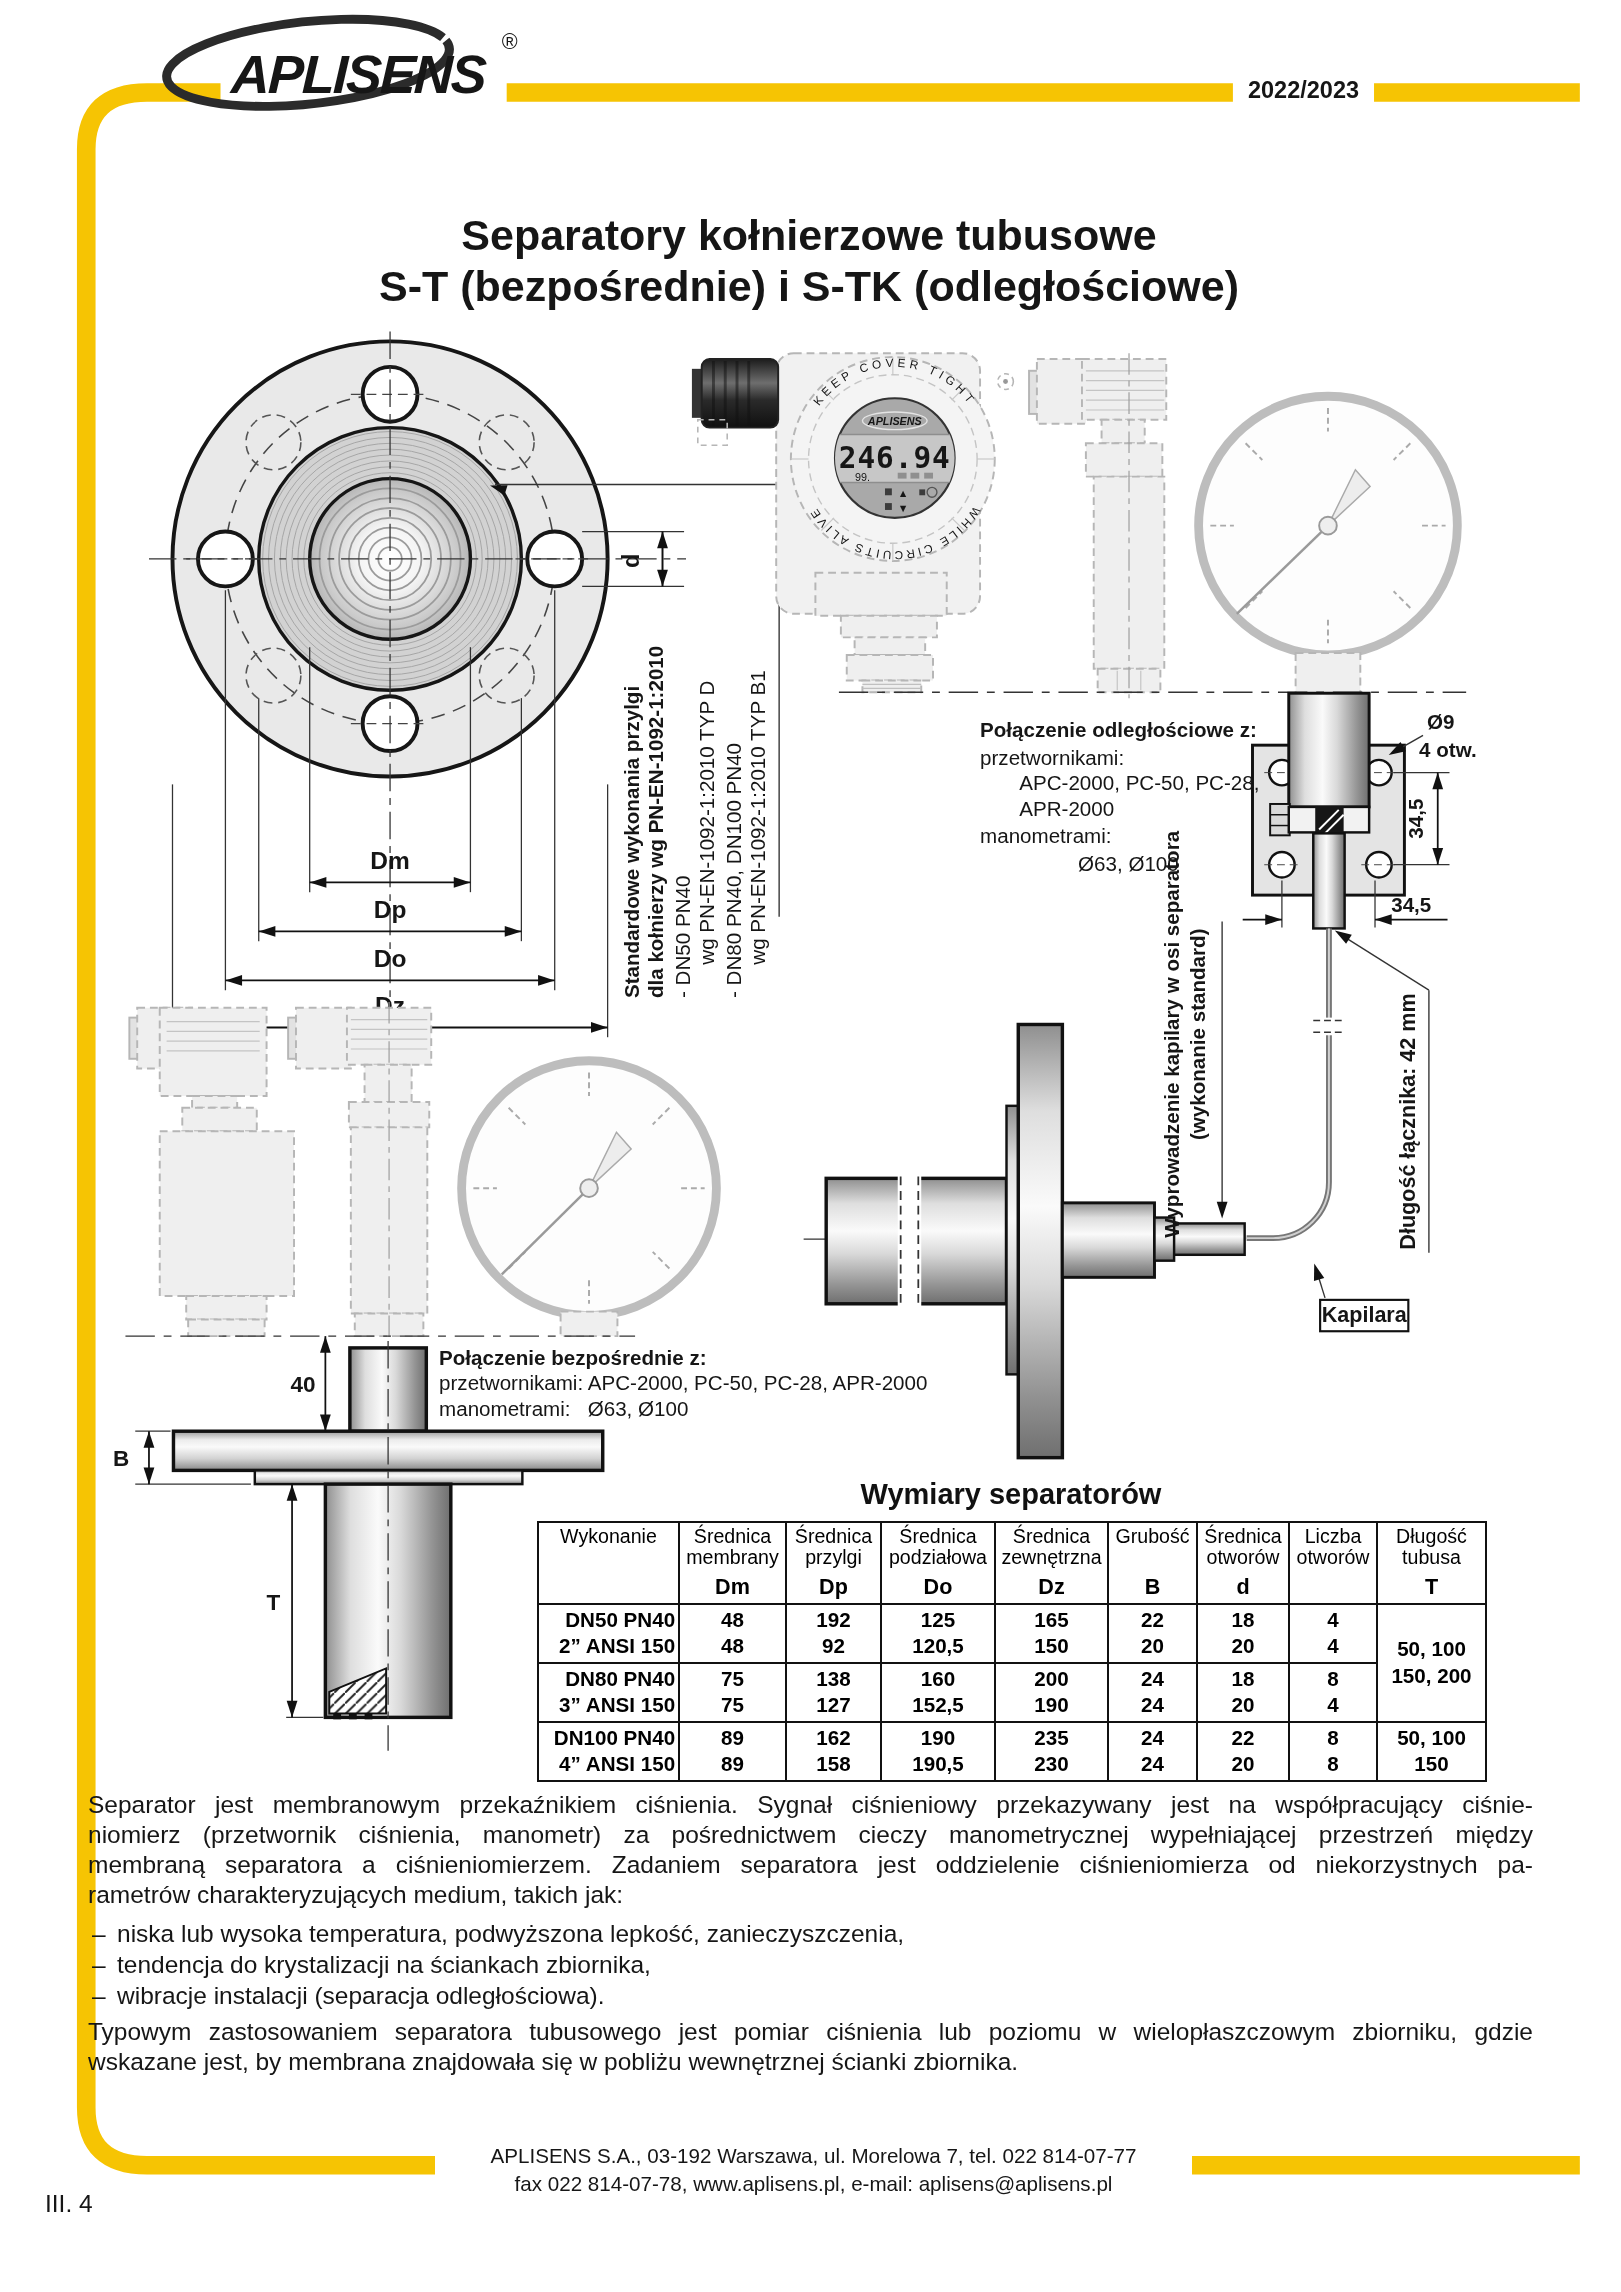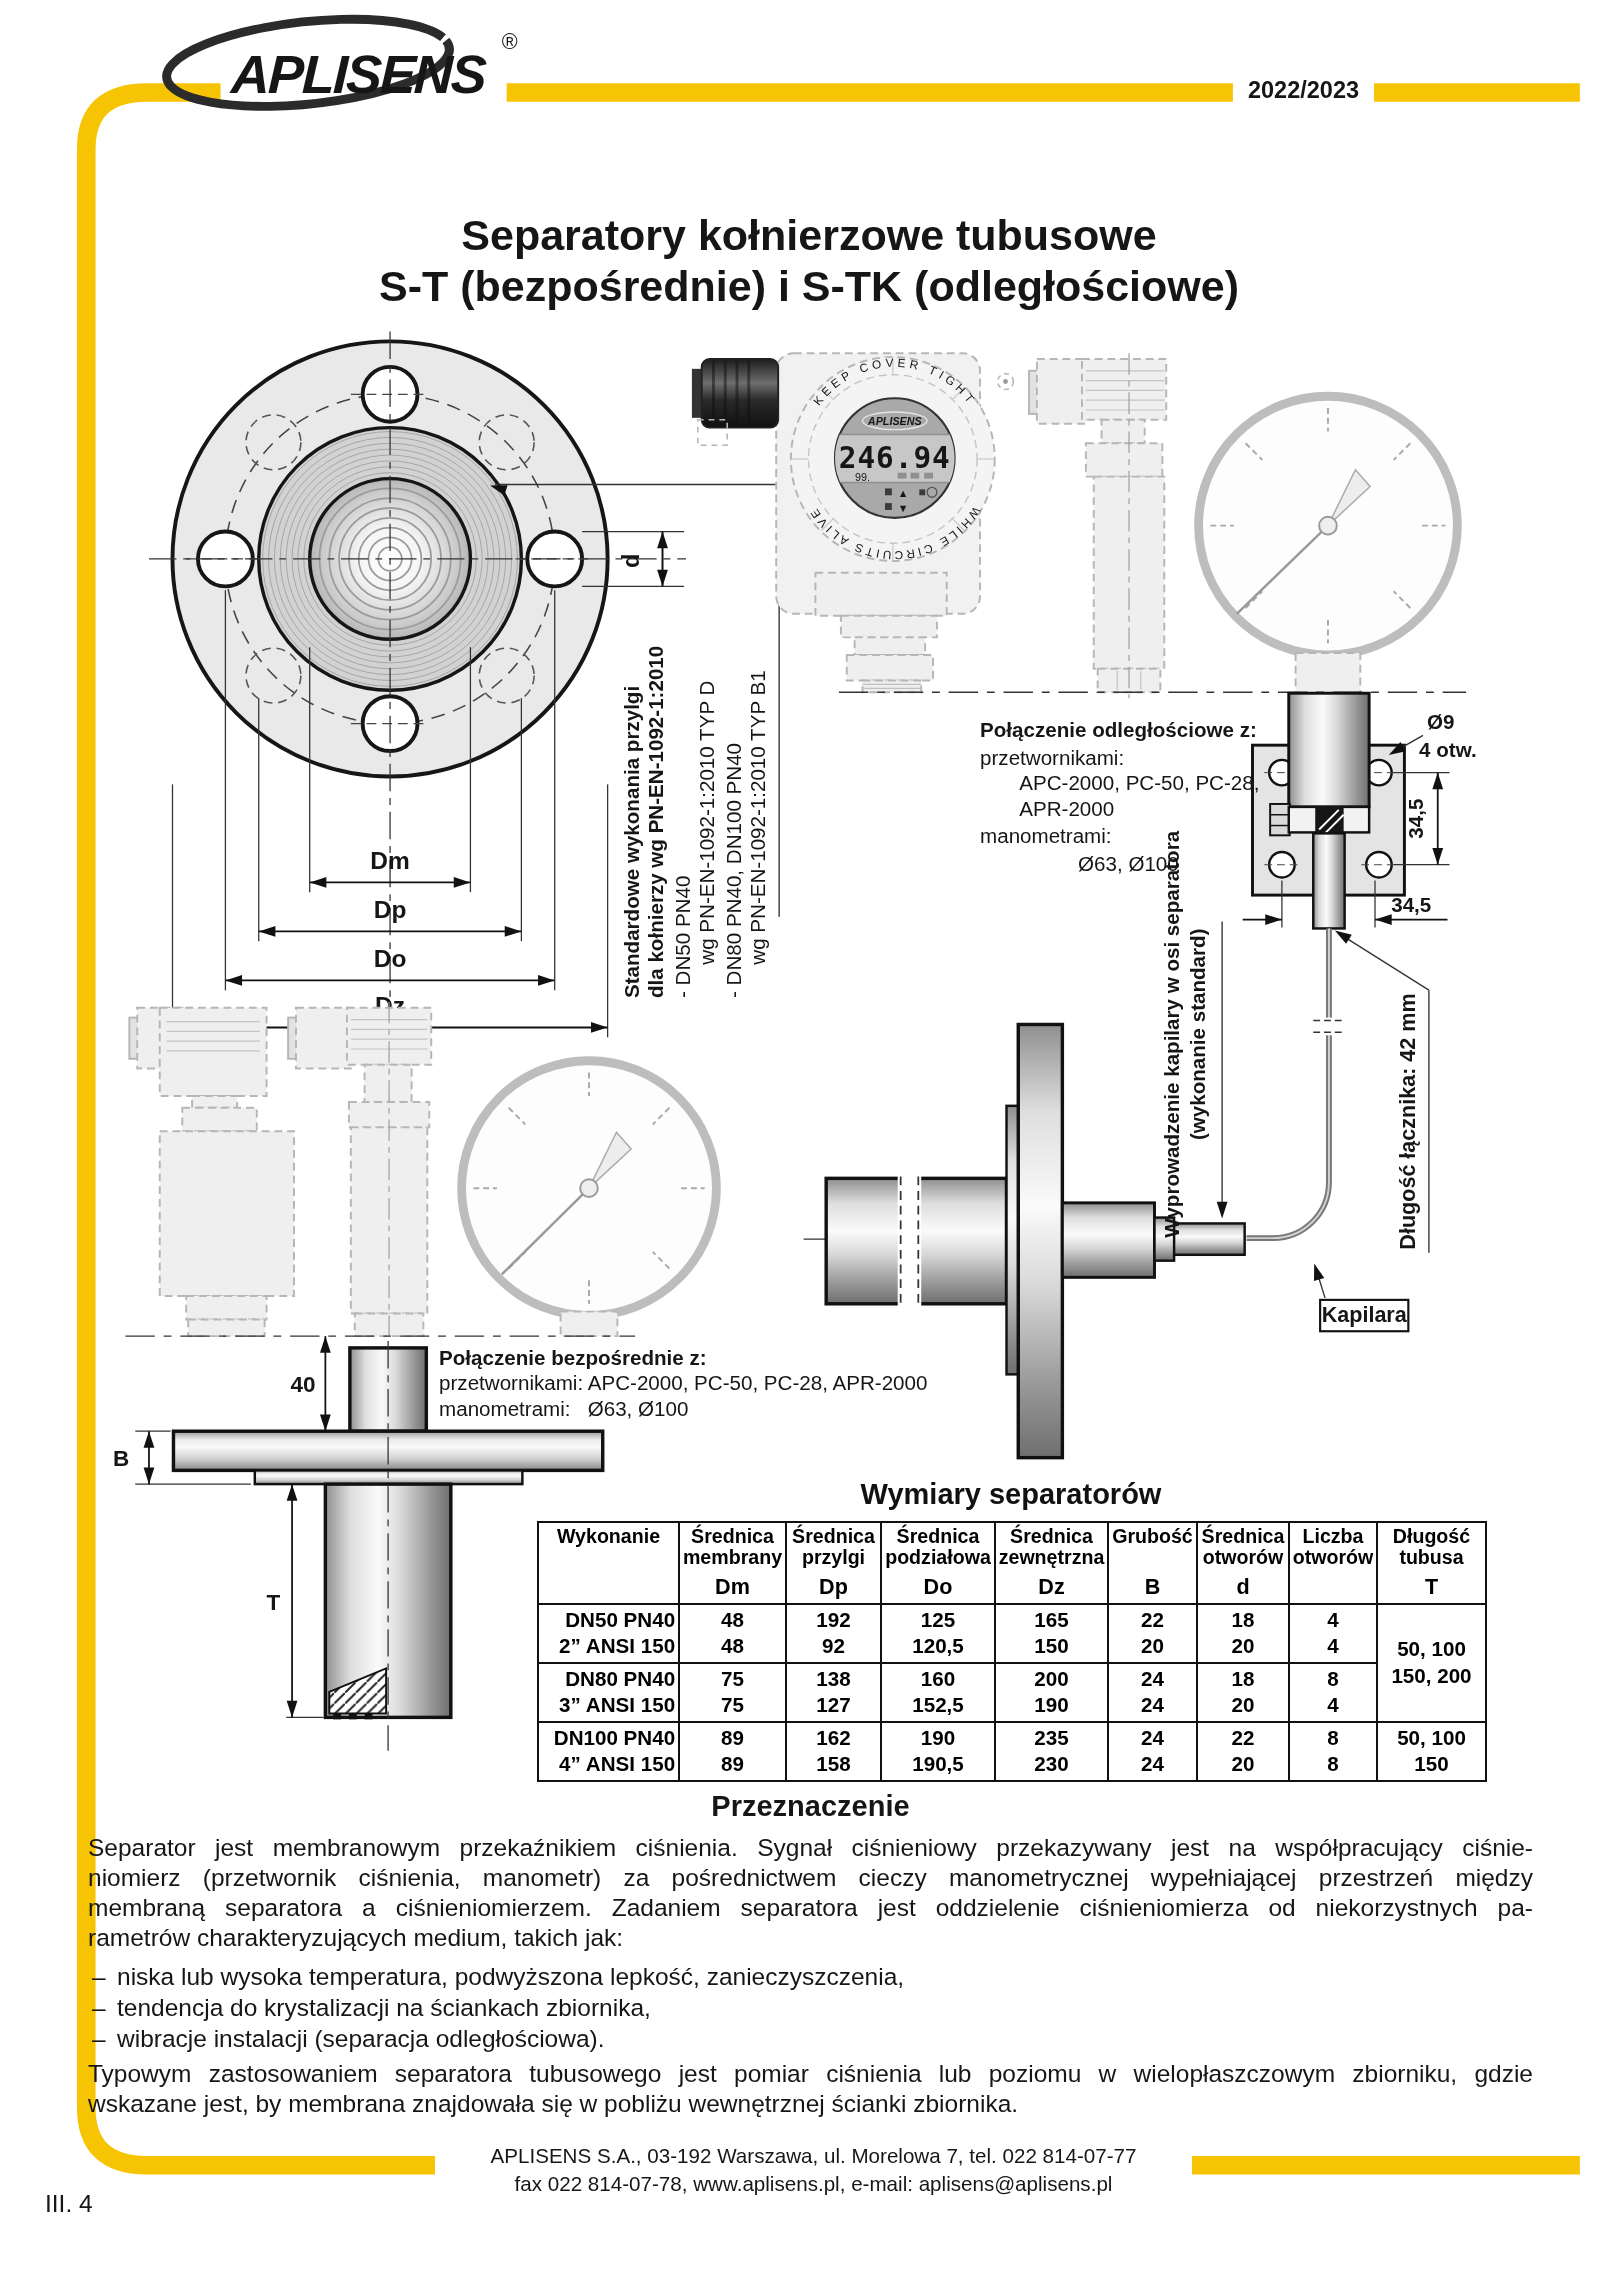--- a/index.html
+++ b/index.html
@@ -24,21 +24,21 @@
   
   .tbl-title { left:537px; top:1478px; width:948px; text-align:center; font-weight:bold; font-size:29px; color:#111; }
   table.dims { position:absolute; left:537px; top:1521px; width:948px; border-collapse:collapse;
                table-layout:fixed; background:#fff; }
   table.dims, table.dims th, table.dims td { border:2px solid #111; }
   table.dims { border:2.9px solid #111; }
   table.dims thead th { border-bottom:2.9px solid #111; }
   table.dims tbody tr { border-top:2.9px solid #111; }
   table.dims th { vertical-align:top; padding:2.9px 2px 3.9px 2px; height:81px; }
   .h-wrap { display:flex; flex-direction:column; justify-content:space-between; height:73px; }
-  .h-main { font-weight:bold; font-size:19.6px; line-height:21.6px; text-align:center; }
+  .h-main { font-weight:normal; font-size:19.6px; line-height:21.6px; text-align:center; }
   .h-sub  { font-weight:bold; font-size:21.6px; line-height:22.5px; text-align:center; }
   table.dims td { height:59px; vertical-align:middle; padding:2px 2.9px; }
   table.dims td div { font-weight:bold; font-size:20.6px; line-height:26.5px; text-align:center; }
   table.dims td.c-left div { text-align:right; padding-left:3.9px; }
 
   
   .purpose { left:88px; top:1790px; width:1445px; color:#161616; }
   .purpose-title { text-align:center; font-weight:bold; font-size:29px; margin-bottom:9.8px; }
   .p-line { font-size:24.5px; line-height:30px; text-align:justify; text-align-last:justify; }
   .p-line.no-j { text-align:left; text-align-last:auto; }
@@ -684,21 +684,20 @@
           </td>
           <td>
             <div>50, 100</div>
             <div>150</div>
           </td>
         </tr>
       </tbody>
 </table>
 
 <div class="abs purpose">
-  <div class="purpose-title">Przeznaczenie</div>
   <div>
         <div class="p-line">Separator jest membranowym przekaźnikiem ciśnienia. Sygnał ciśnieniowy przekazywany jest na współpracujący ciśnie-</div>
         <div class="p-line">niomierz (przetwornik ciśnienia, manometr) za pośrednictwem cieczy manometrycznej wypełniającej przestrzeń między</div>
         <div class="p-line">membraną separatora a ciśnieniomierzem. Zadaniem separatora jest oddzielenie ciśnieniomierza od niekorzystnych pa-</div>
         <div class="p-line no-j">rametrów charakteryzujących medium, takich jak:</div>
         <div class="gap8"></div>
         <div class="bullet">
           <div class="b-dash">–</div>
           <div class="b-text">niska lub wysoka temperatura, podwyższona lepkość, zanieczyszczenia,</div>
         </div>

